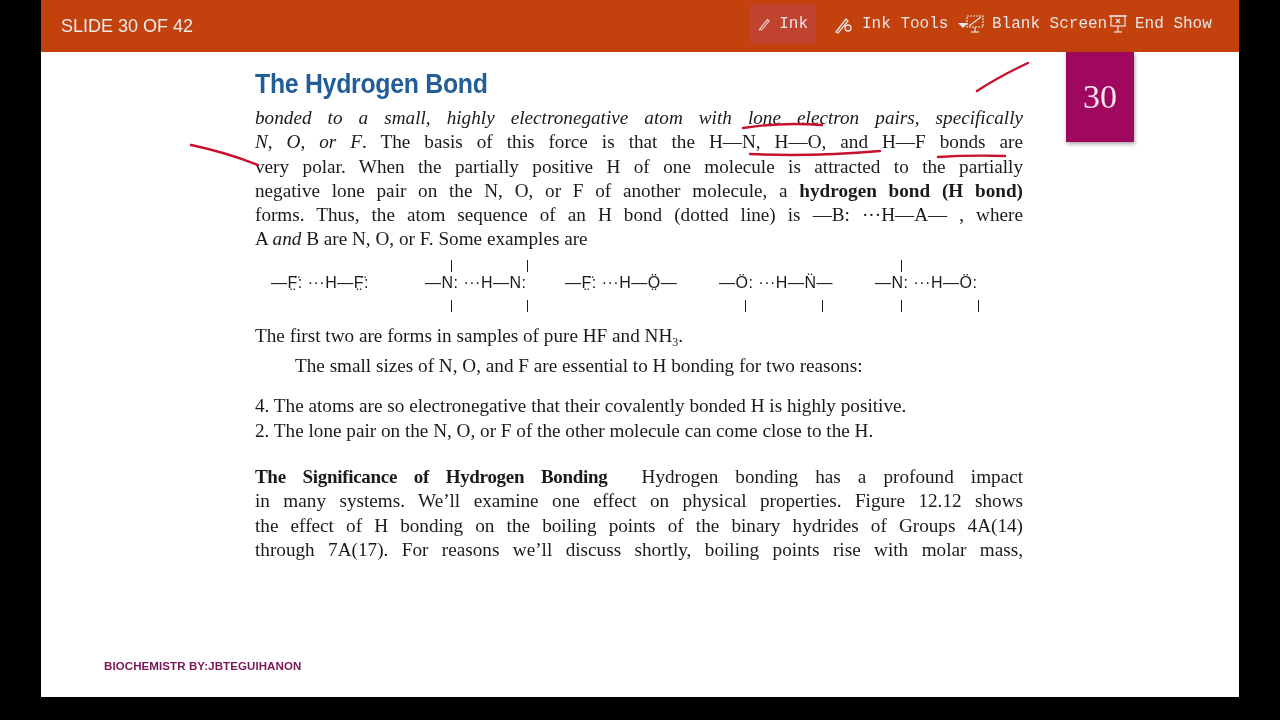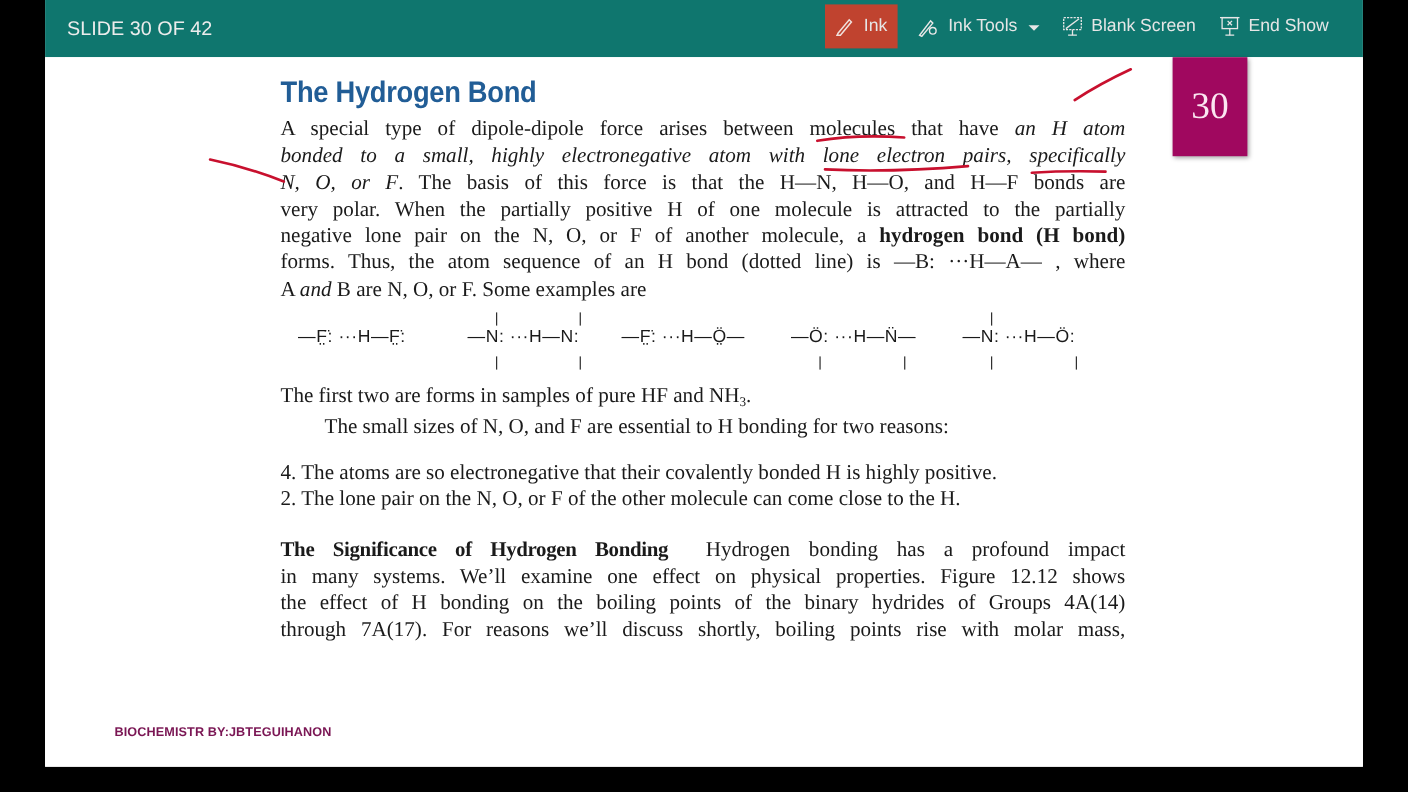--- a/index.html
+++ b/index.html
@@ -3,28 +3,28 @@
 <meta charset="utf-8">
 <style>
   * { box-sizing: border-box; margin: 0; padding: 0; }
   html, body { width: 1280px; height: 720px; background: #000; overflow: hidden; }
   body { position: relative; font-family: "Liberation Sans", sans-serif; }
 
   .frame { position: absolute; left: 41px; top: 0; width: 1198px; height: 697px; background: #fff; }
 
   .toolbar {
     position: absolute; left: 0; top: 0; width: 1198px; height: 52px;
-    background: #0f766e; color: #e8e8e8; padding-left: 26px;
+    background: #c2410c; color: #e8e8e8; padding-left: 26px;
   }
   .slide-counter {
     position: absolute; left: 20px; top: 16px; font-size: 18px; letter-spacing: 0px; color: #ececec;
   }
   .tb-btn {
     position: absolute; top: 4px; height: 40px; display: flex; align-items: center;
-    font-size: 16px; color: #e6e6e6; cursor: pointer; white-space: nowrap;
+    font-size: 16px; color: #e6e6e6; cursor: pointer; white-space: nowrap; font-family: Liberation Mono, monospace;
   }
   .tb-btn svg { margin-right: 8px; }
   .ink-btn { left: 709px; width: 66px; background: #c0432f; justify-content: center; padding: 0 8px; }
   .ink-tools-btn { left: 793px; }
   .blank-btn { left: 925px; }
   .end-btn { left: 1068px; }
   .caret { display: inline-block; width: 0; height: 0; border-left: 5px solid transparent; border-right: 5px solid transparent; border-top: 5px solid #e6e6e6; margin-left: 10px; margin-top: 2px; }
 
   .slide { position: absolute; left: 0; top: 52px; width: 1198px; height: 645px; background: #fff; }
 
@@ -107,21 +107,20 @@
     </div>
   </div>
 
   <div class="slide">
     <div class="slide-num-badge">30</div>
 
     <div class="content">
       <div class="heading">The Hydrogen Bond</div>
 
       <div class="para">
-        <span class="line"><span>A special type of dipole-dipole force arises between molecules that have </span><span class="ital">an H atom</span></span>
         <span class="line ital">bonded to a small, highly electronegative atom with lone electron pairs, specifically</span>
         <span class="line"><span class="ital">N, O, or F</span><span>. The basis of this force is that the H—N, H—O, and H—F bonds are</span></span>
         <span class="line">very polar. When the partially positive H of one molecule is attracted to the partially</span>
         <span class="line"><span>negative lone pair on the N, O, or F of another molecule, a </span><span class="bold">hydrogen bond (H bond)</span></span>
         <span class="line">forms. Thus, the atom sequence of an H bond (dotted line) is —B: ···H—A— , where</span>
         <span class="line last"><span>A </span><span class="ital">and</span><span> B are N, O, or F. Some examples are</span></span>
       </div>
 
       <div class="structures">
         <div class="struct" style="left:16px;">—F̤̈: ···H—F̤̈:</div>

